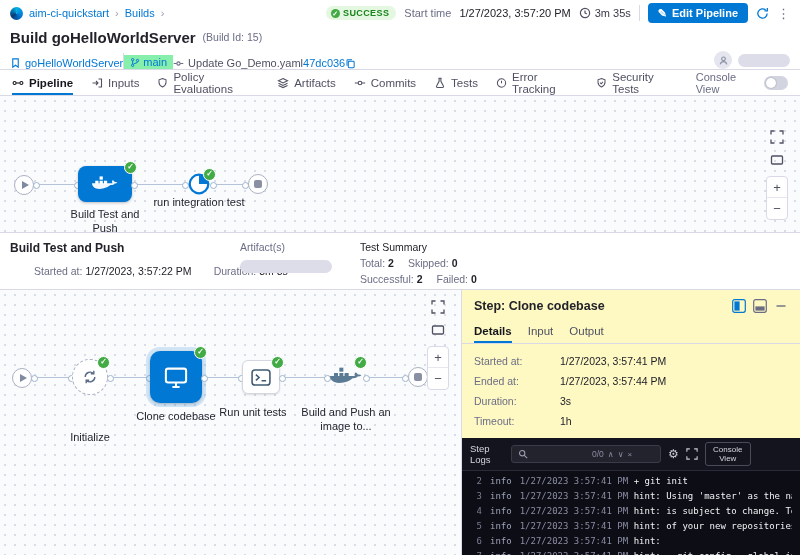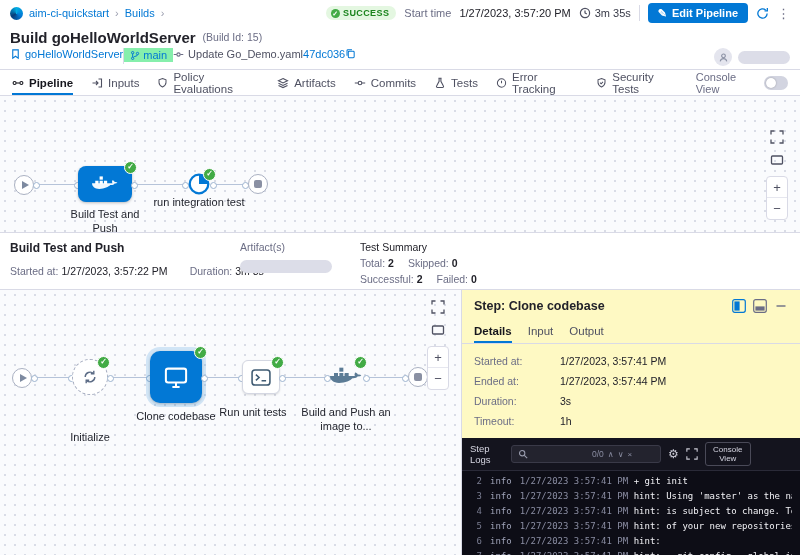--- a/index.html
+++ b/index.html
@@ -25,21 +25,21 @@
     padding:0 10px; font-size:11px; font-weight:bold; display:flex; align-items:center; gap:5px; cursor:pointer;}
   .icon-btn { background:none; border:none; cursor:pointer; display:flex; align-items:center; }
   .kebab { color:#6b6d85; font-size:13px; }
 
   
   .titlebar { height:22px; display:flex; align-items:center; gap:7px; padding:0 10px; }
   .page-title { font-size:15px; font-weight:bold; }
   .build-id { color:#6b6d85; font-size:10.5px; }
 
   
-  .repobar { height:22px; display:flex; align-items:flex-start; padding:0 10px;
+  .repobar { height:22px; display:flex; align-items:flex-end; padding:0 10px;
     border-bottom:1px solid #d9dae6; }
   .repo-link { color:#0278d5; display:flex; align-items:center; gap:4px; cursor:pointer; }
   .branch-chip { background:#86efac; color:#0278d5; border-radius:0; padding:1px 6px;
     display:flex; align-items:center; gap:3px; cursor:pointer; }
   .commit-msg { color:#4f5162; display:flex; align-items:center; gap:4px; }
   .sha { color:#0278d5; cursor:pointer; }
   .repobar-right { margin-left:auto; display:flex; align-items:center; gap:6px; }
   .avatar { width:18px; height:18px; border-radius:50%; background:#e4e5ee;
     display:flex; align-items:center; justify-content:center; }
   .redacted { background:#dcdde8; border-radius:7px; }
@@ -85,21 +85,21 @@
   .canvas-toolbar { position:absolute; right:12px; display:flex; flex-direction:column; gap:9px; align-items:center; }
   .zoombox { width:22px; background:#fff; border:1px solid #d9dae6; border-radius:4px;
     display:flex; flex-direction:column; align-items:stretch; }
   .zoombox button { background:none; border:none; font-size:13px; color:#4f5162; height:21px; cursor:pointer; }
   .zoombox button:first-child { border-bottom:1px solid #e6e7ef; }
 
   
   .stageband { height:58px; border-top:1px solid #d9dae6; border-bottom:1px solid #d9dae6;
     position:relative; padding:8px 10px; background:#fff; }
   .stage-title { font-size:12px; font-weight:bold; }
-  .stage-meta { margin-top:10px; display:flex; gap:22px; font-size:10.5px; }
+  .stage-meta { margin-top:10px; display:flex; gap:22px; font-size:10.5px;margin-left:24px; }
   .kv .v { color:#22222a; }
   .kv .k { color:#6b6d85; }
   .band-col { position:absolute; top:8px; font-size:10.5px; }
   .ts-row { margin-top:4px; display:flex; gap:14px; }
   .ts-row b { font-weight:bold; color:#22222a; }
 
   
   .lower { display:flex; height:265px; }
   .canvas2 { width:462px; border-right:1px solid #d9dae6; flex:none; }
   .rightpanel { flex:1; display:flex; flex-direction:column; background:#fef9c3; overflow:hidden; }

